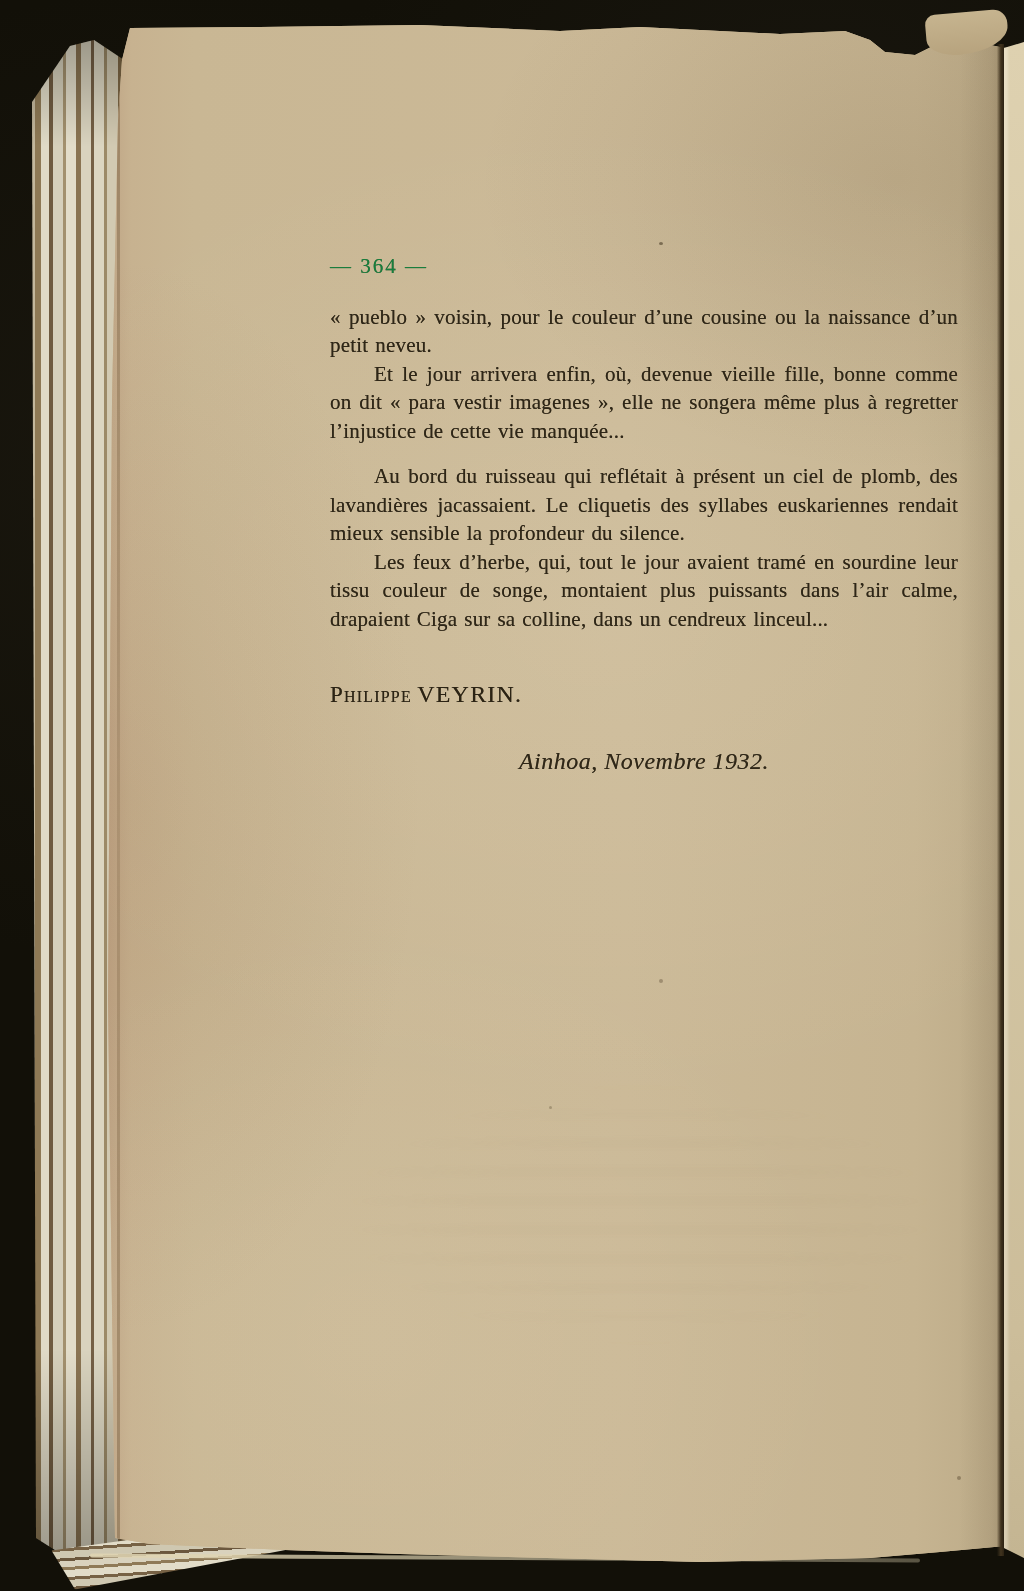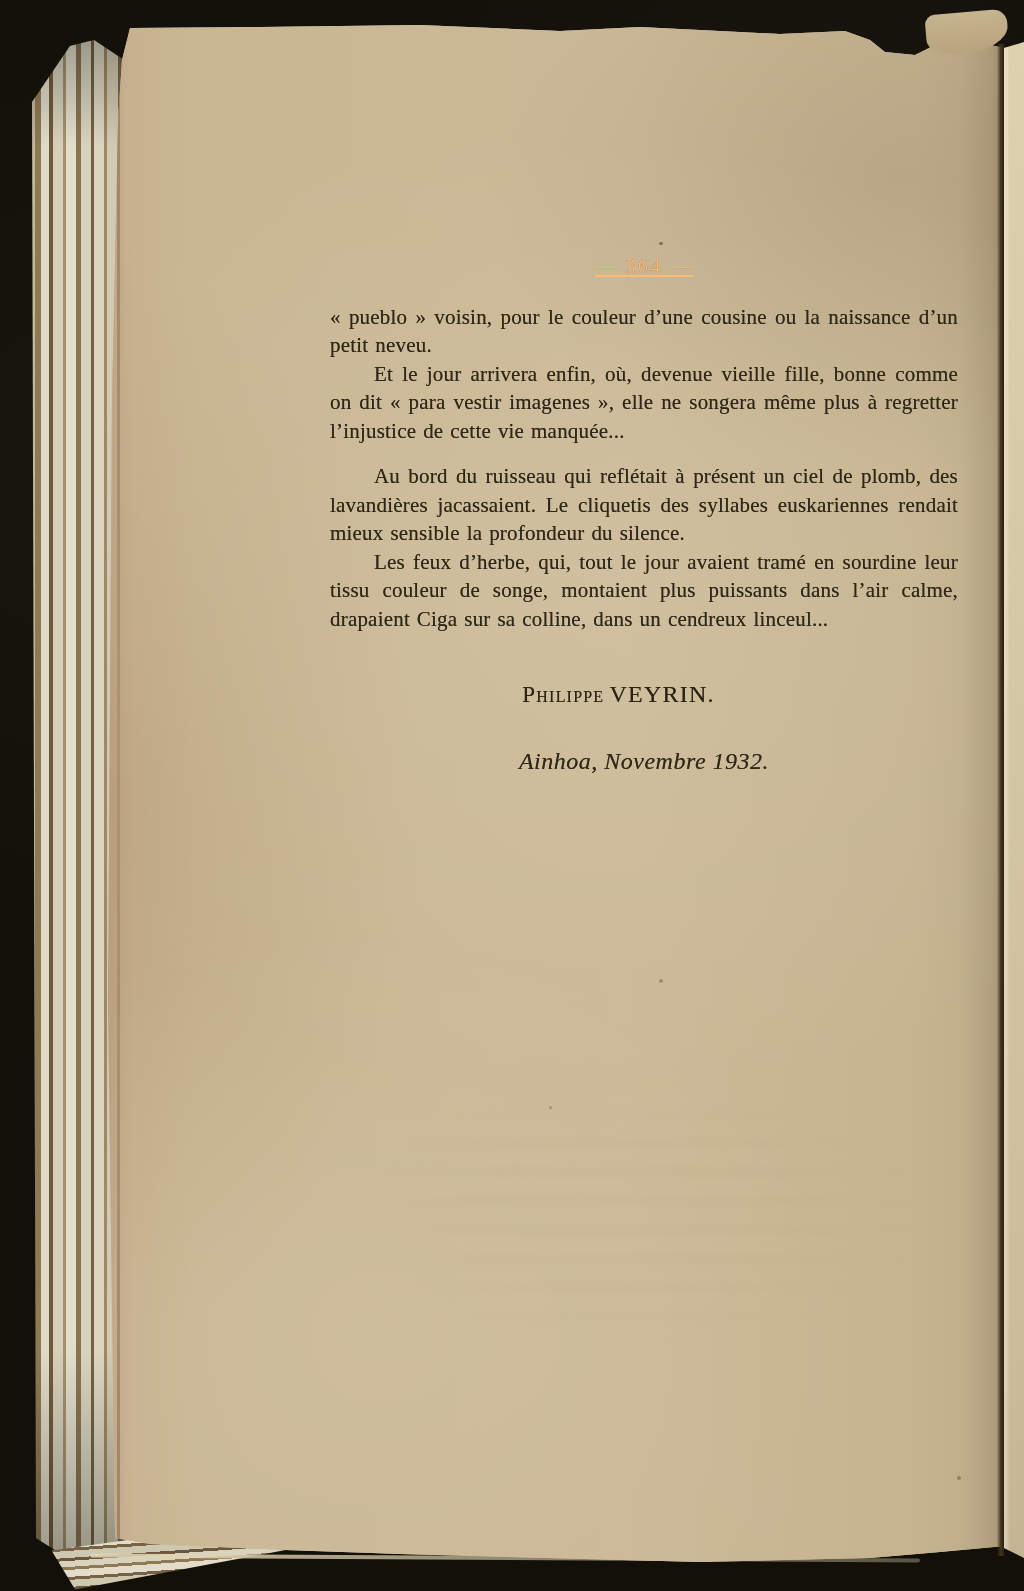--- a/index.html
+++ b/index.html
@@ -93,27 +93,27 @@
   }
 
   
   .text-layer{
     position:absolute;left:330px;top:252px;width:628px;z-index:4;
     color:#2e2617;
     font-size:21px;line-height:28.5px;
     text-shadow:0 0 0.5px rgba(46,38,23,0.65);
   }
   .pagenum{
-    text-align:center;letter-spacing:2px;margin:0 0 22px 0;color:#fdba74;text-decoration:underline;
+    text-align:left;letter-spacing:2px;margin:0 0 22px 0;color:#15803d;
   }
   .para{margin:0;text-align:justify;letter-spacing:0.2px;word-spacing:1.5px;}
   .para.indent{text-indent:44px;}
   .para.gap{margin-top:17px;}
   .signature{
-    margin-top:47px;text-align:center;padding-right:51px;white-space:nowrap;color:#2b2314;
+    margin-top:47px;text-align:left;padding-right:51px;white-space:nowrap;color:#2b2314;
   }
   .sig-first{font-variant:small-caps;font-size:23px;letter-spacing:1.2px;}
   .sig-last{font-size:24px;letter-spacing:1.2px;}
   .dateline{
     margin-top:37px;text-align:center;padding-right:0;
     font-style:italic;font-size:24px;letter-spacing:0.5px;color:#2f2718;
   }
 
   
   .show-through{

